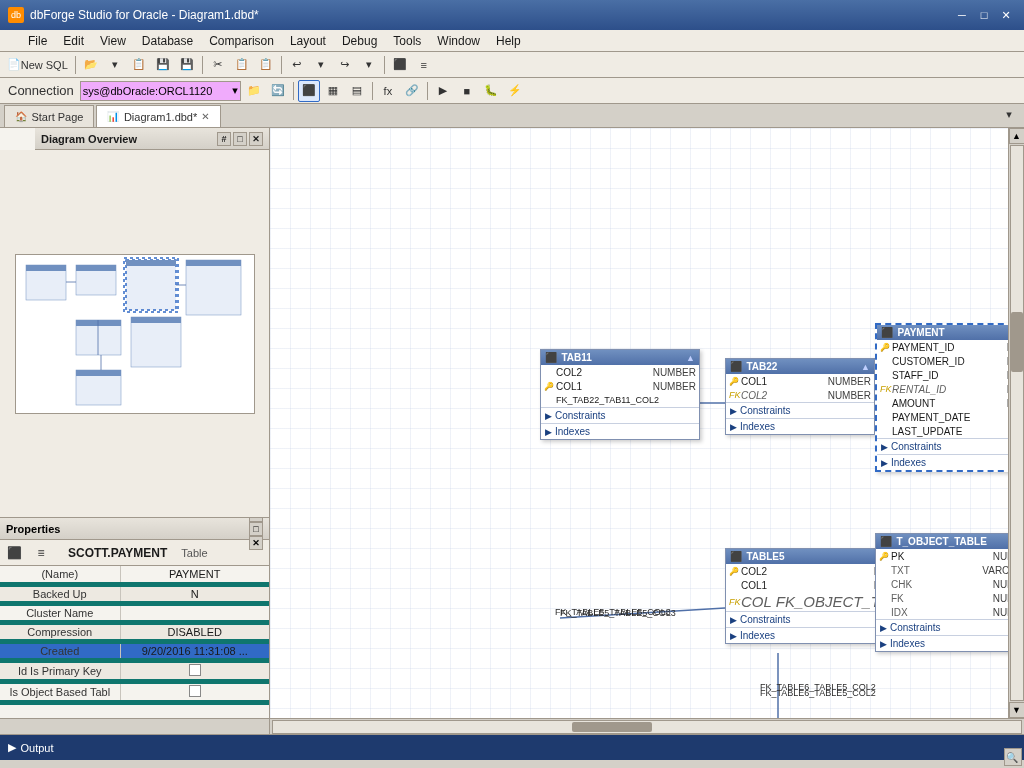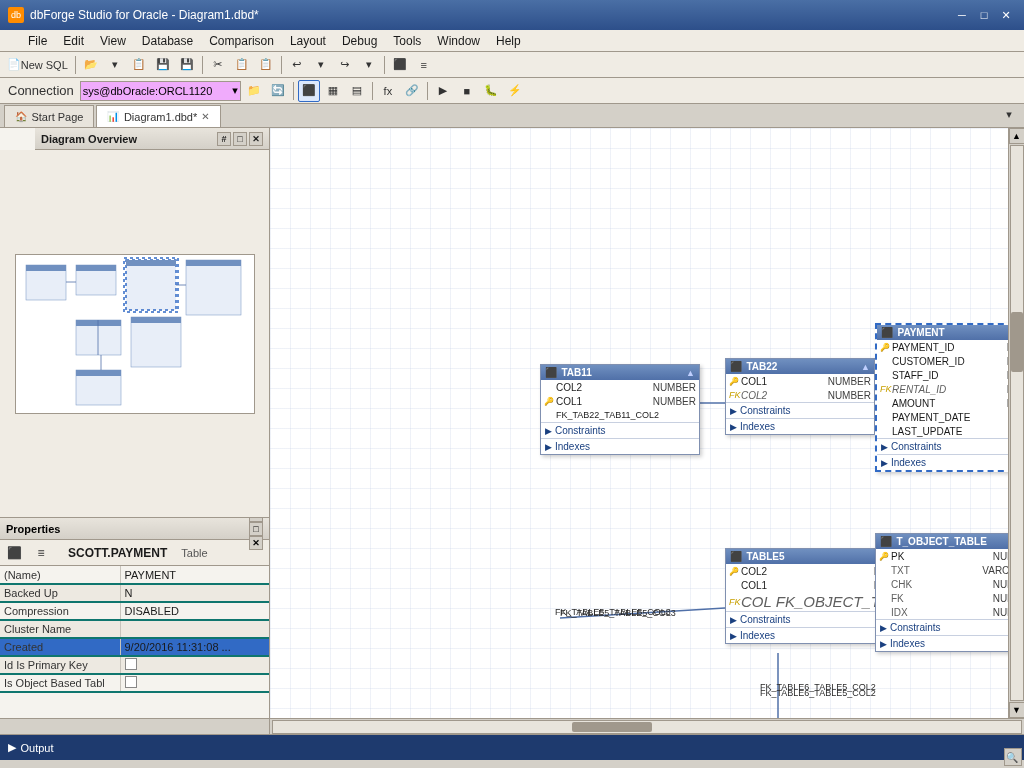--- a/index.html
+++ b/index.html
@@ -48,21 +48,21 @@
     #properties-panel { flex: 1; background: #f5f3ee; overflow: hidden; }
     #props-header { background: linear-gradient(to bottom, #e8e4dc, #d4d0c8); height: 22px; display: flex; align-items: center; justify-content: space-between; padding: 0 6px; border-bottom: 1px solid #a0988c; font-size: 11px; font-weight: bold; }
     #props-toolbar { height: 26px; background: #f0ece4; border-bottom: 1px solid #a0988c; display: flex; align-items: center; padding: 0 4px; gap: 4px; }
     #props-object-name { font-size: 12px; font-weight: bold; color: #1a1a1a; }
     #props-object-type { font-size: 11px; color: #555; }
     #props-table { width: 100%; border-collapse: collapse; font-size: 11px; }
     #props-table tr { height: 18px; }
     #props-table tr:nth-child(even) { background: #ede9e1; }
     #props-table tr:nth-child(odd) { background: #f5f3ee; }
     #props-table tr.selected { background: #316ac5; color: white; }
-    #props-table td { padding: 1px 4px; border-bottom: 2px solid #0f766e; }
+    #props-table td { padding: 1px 4px; border-bottom: 5px solid #0f766e; text-align: center; }
     #props-table td:first-child { width: 120px; color: #333; border-right: 1px solid #c8c4bc; }
     #props-table td:last-child { color: #1a1a1a; }
     .props-scroll { height: calc(100% - 48px); overflow-y: auto; }
     .checkbox-display { width: 12px; height: 12px; border: 1px solid #888; background: white; display: inline-block; }
     #canvas { width: 1200px; height: 900px; position: relative; background: white; background-image: 
       linear-gradient(rgba(200,210,230,0.3) 1px, transparent 1px),
       linear-gradient(90deg, rgba(200,210,230,0.3) 1px, transparent 1px);
     background-size: 20px 20px; }
 
     
@@ -266,26 +266,26 @@
           <tbody id="props-tbody">
               <tr>
                 <td>(Name)</td>
                 <td>PAYMENT</td>
               </tr>
               <tr>
                 <td>Backed Up</td>
                 <td>N</td>
               </tr>
               <tr>
+                <td>Cluster Name</td>
+                <td></td>
+              </tr>
+              <tr>
                 <td>Compression</td>
                 <td>DISABLED</td>
-              </tr>
-              <tr>
-                <td>Cluster Name</td>
-                <td></td>
               </tr>
               <tr class="selected">
                 <td>Created</td>
                 <td>9/20/2016 11:31:08 ...</td>
               </tr>
               <tr>
                 <td>Id Is Primary Key</td>
                 <td><span class="checkbox-display"></span></td>
               </tr>
               <tr>
@@ -310,21 +310,21 @@
 
           <line x1="290" y1="490" x2="455" y2="480" stroke="#5070a8" stroke-width="1.5"></line>
           <text x="285" y="487" font-size="9" fill="#2a2a2a">FK_TABLE5_TABLE5_COL3</text>
 
           <line x1="595" y1="480" x2="610" y2="470" stroke="#5070a8" stroke-width="1.5"></line>
 
           <line x1="508" y1="590" x2="508" y2="525" stroke="#5070a8" stroke-width="1.5"></line>
           <text x="490" y="562" font-size="9" fill="#2a2a2a">FK_TABLE6_TABLE5_COL2</text>
         </svg>
 
-        <div class="db-table" style="left:270px;top:236px;min-width:160px;">
+        <div class="db-table" style="left:270px;top:221px;min-width:160px;">
           <div class="db-table-header">
             <span><span class="tbl-icon">⬛</span><span>TAB11</span></span>
             <span class="tbl-btn">▲</span>
           </div>
           <div class="db-col-row">
             <span class="col-key-icon"></span>
             <span class="col-name">COL2</span>
             <span class="col-type">NUMBER</span>
           </div>
           <div class="db-col-row">

